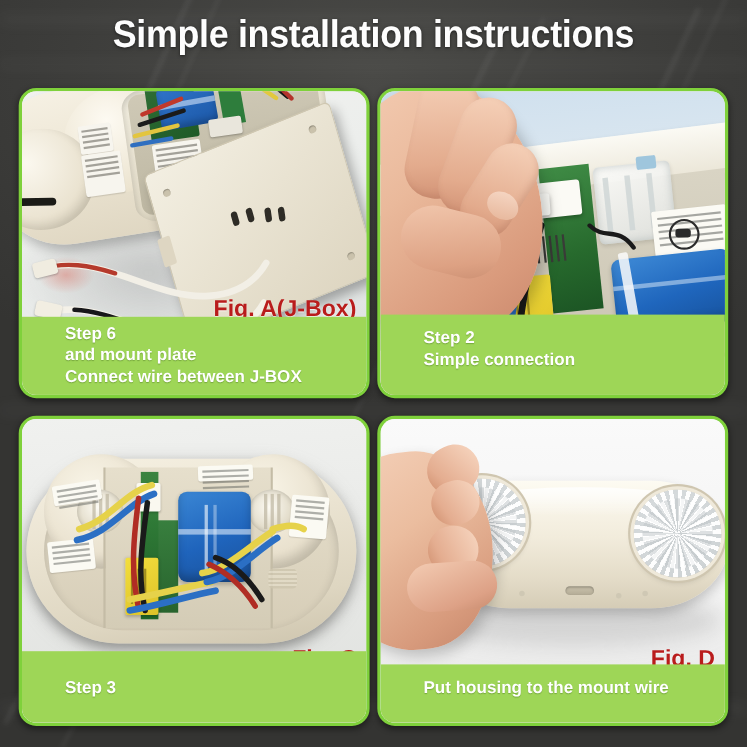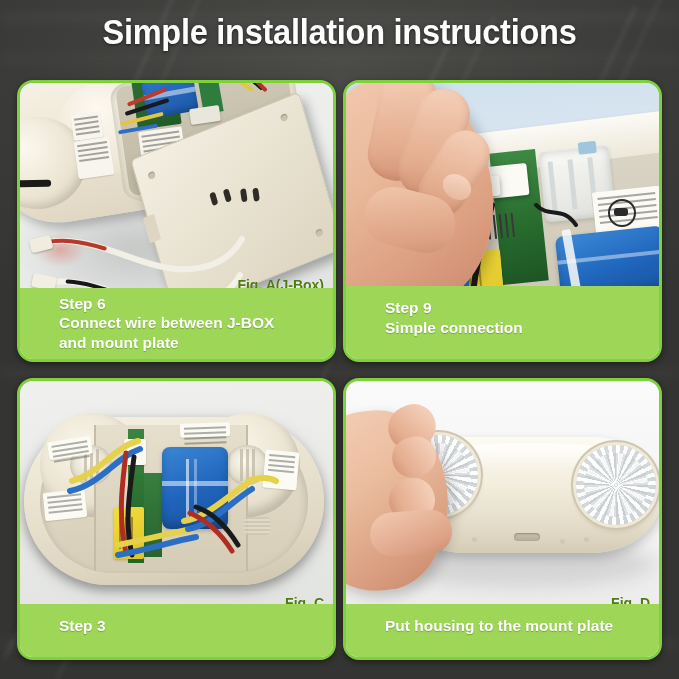--- a/index.html
+++ b/index.html
@@ -46,21 +46,21 @@
     box-sizing:border-box;overflow:hidden;background:#eef0ef;
     box-shadow:0 2px 6px rgba(0,0,0,.45);
   }
   .panel.p1{left:17px;top:80px;}
   .panel.p2{left:343px;top:80px;}
   .panel.p3{left:17px;top:378px;}
   .panel.p4{left:343px;top:378px;}
 
   .photo{position:absolute;left:0;top:0;width:100%;height:100%;overflow:hidden;}
   .figlabel{
-    position:absolute;right:9px;font-size:14px;font-weight:bold;color:#4d7c0f;
+    position:absolute;right:9px;font-size:21px;font-weight:bold;color:#b91c1c;
     text-shadow:0 1px 1px rgba(255,255,255,.75);z-index:40;white-space:nowrap;
     font-family:"Liberation Sans","DejaVu Sans",sans-serif;
   }
   .caption{
     position:absolute;left:0;bottom:0;width:100%;background:#9ed657;z-index:60;
     color:#ffffff;box-sizing:border-box;padding:6px 0 7px 39px;
     font-size:15.5px;font-weight:bold;line-height:19.5px;
     text-shadow:0 1px 1px rgba(70,110,30,.45);
   }
   .caption .ln{display:block;white-space:nowrap;}
@@ -336,22 +336,22 @@
           <path d="M20,52 C70,36 118,80 168,74 C198,70 212,56 220,42" stroke="#f4f1e8" stroke-width="6" fill="none" stroke-linecap="round"></path>
           <path d="M20,52 C70,36 118,80 168,74 C198,70 212,56 220,42" stroke="#17171a" stroke-width="4" fill="none" stroke-linecap="round" stroke-dasharray="95 200" stroke-dashoffset="-28"></path>
         </svg>
       </div>
       <div class="a-cap"></div>
       <div class="a-cap2"></div>
     </div>
     <div class="figlabel" style="bottom:66px;">Fig. A(J-Box)</div>
     <div class="caption">
       <span class="ln">Step 6</span>
+      <span class="ln">and mount plate</span>
       <span class="ln">Connect wire between J-BOX</span>
-      <span class="ln">and mount plate</span>
     </div>
   </div>
 
   <div class="panel p2">
     <div class="photo">
       <div class="b-bg"></div>
       <div class="b-caseTop"></div>
       <div class="b-caseInner"></div>
       <div class="b-rim"></div>
 
@@ -407,21 +407,21 @@
 
       <div class="b-hand"></div>
       <div class="b-finger f1"></div>
       <div class="b-finger f2"></div>
       <div class="b-finger f3"></div>
       <div class="b-thumb"></div>
       <div class="b-nail"></div>
     </div>
     <div class="figlabel" style="bottom:46px;">Fig. B</div>
     <div class="caption" style="padding-top:12px;padding-bottom:22px;">
-      <span class="ln">Step 9</span>
+      <span class="ln">Step 2</span>
       <span class="ln">Simple connection</span>
     </div>
   </div>
 
   <div class="panel p3">
     <div class="photo">
       <div class="c-bg"></div>
       <div class="c-shellshadow"></div>
       <div class="c-shell">
         <div class="c-shellin"></div>
@@ -470,21 +470,21 @@
           <path d="M62,118 C94,112 118,104 140,100" stroke="#2b6fc4" stroke-width="6" fill="none" stroke-linecap="round"></path>
           <path d="M128,84 C152,80 172,58 192,46" stroke="#e6d24a" stroke-width="6" fill="none" stroke-linecap="round"></path>
           <path d="M132,92 C156,88 176,64 196,52" stroke="#2b6fc4" stroke-width="6" fill="none" stroke-linecap="round"></path>
           <path d="M140,70 C158,76 172,92 182,108" stroke="#1a1a1a" stroke-width="5" fill="none" stroke-linecap="round"></path>
           <path d="M134,76 C152,84 166,98 176,114" stroke="#b02d24" stroke-width="5" fill="none" stroke-linecap="round"></path>
           <path d="M192,44 C204,40 214,40 220,44" stroke="#e6d24a" stroke-width="6" fill="none" stroke-linecap="round"></path>
         </svg>
       </div>
     </div>
     <div class="figlabel" style="bottom:46px;">Fig. C</div>
-    <div class="caption" style="padding-top:12px;padding-bottom:22px;">
+    <div class="caption" style="padding-top:24px;padding-bottom:22px;">
       <span class="ln">Step 3</span>
     </div>
   </div>
 
   <div class="panel p4">
     <div class="photo">
       <div class="d-bg"></div>
       <div class="d-shadow"></div>
       <div class="d-body">
         <div class="topsheen"></div>
@@ -496,17 +496,17 @@
         <div class="d-led e2"></div>
         <div class="d-led e3"></div>
       <div class="d-hand"></div>
       <div class="d-dfinger g1"></div>
       <div class="d-dfinger g2"></div>
       <div class="d-dfinger g3"></div>
       <div class="d-dthumb"></div>
     </div>
     <div class="figlabel" style="bottom:46px;">Fig. D</div>
     <div class="caption" style="padding-top:12px;padding-bottom:22px;">
-      <span class="ln">Put housing to the mount plate</span>
+      <span class="ln">Put housing to the mount wire</span>
     </div>
   </div>
 
 </div>
 
 </body></html>

